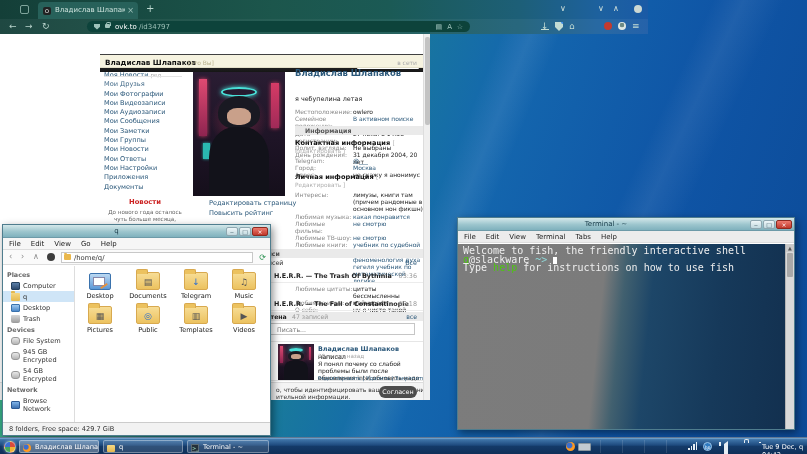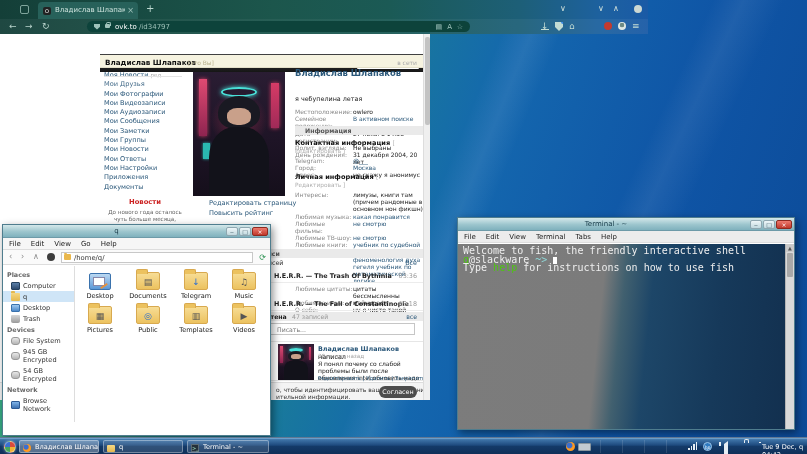--- a/index.html
+++ b/index.html
@@ -515,20 +515,21 @@
           </div>
         <div class="lbl">Templates</div>
       </div>
       <div class="fcell" style="left:146px;top:40px">
         <div class="fold">
             <span class="gl dark">▶</span>
           </div>
         <div class="lbl">Videos</div>
       </div>
     </div>
+    <div class="fm-status">8 folders, Free space: 429.7 GiB</div>
   </div>
 
   <div class="win" style="left:457px;top:217px;width:338px;height:213px">
     <div class="tbar">
       <span class="ti">Terminal - ~</span>
       <div class="wbtns">
         <span class="wb">‒</span>
         <span class="wb">□</span>
         <span class="wb close">×</span>
       </div>

